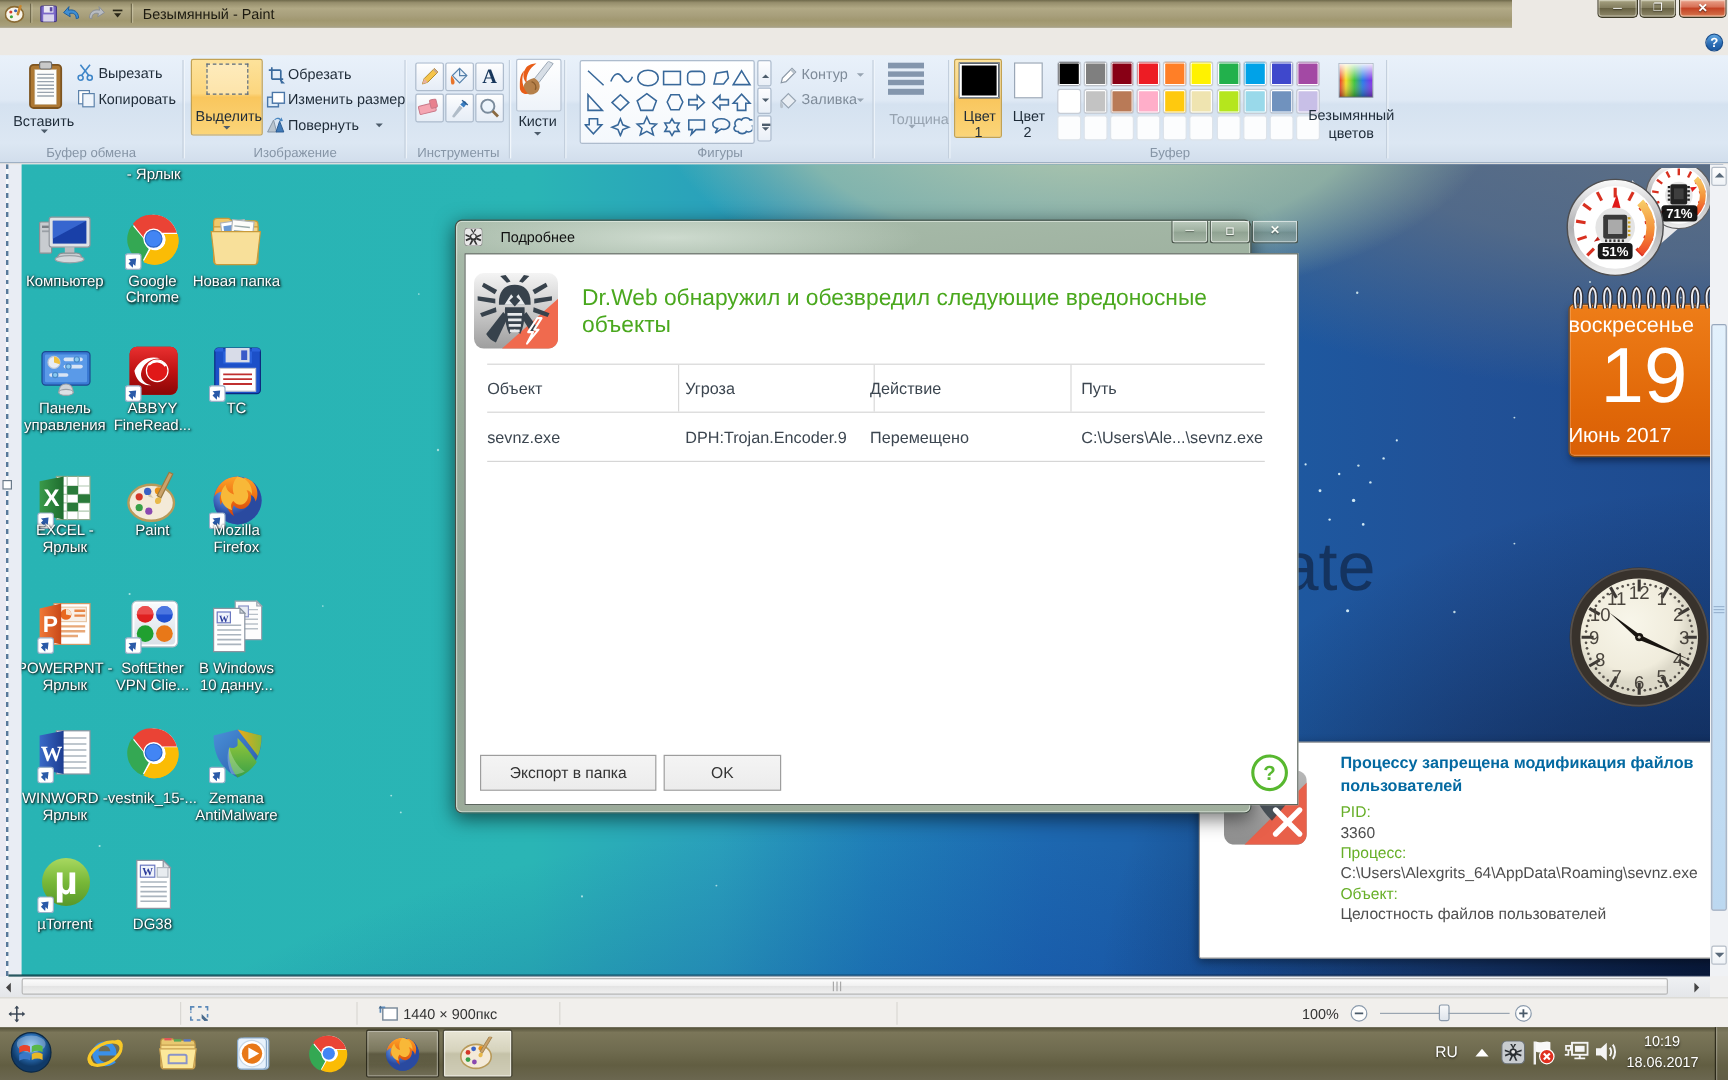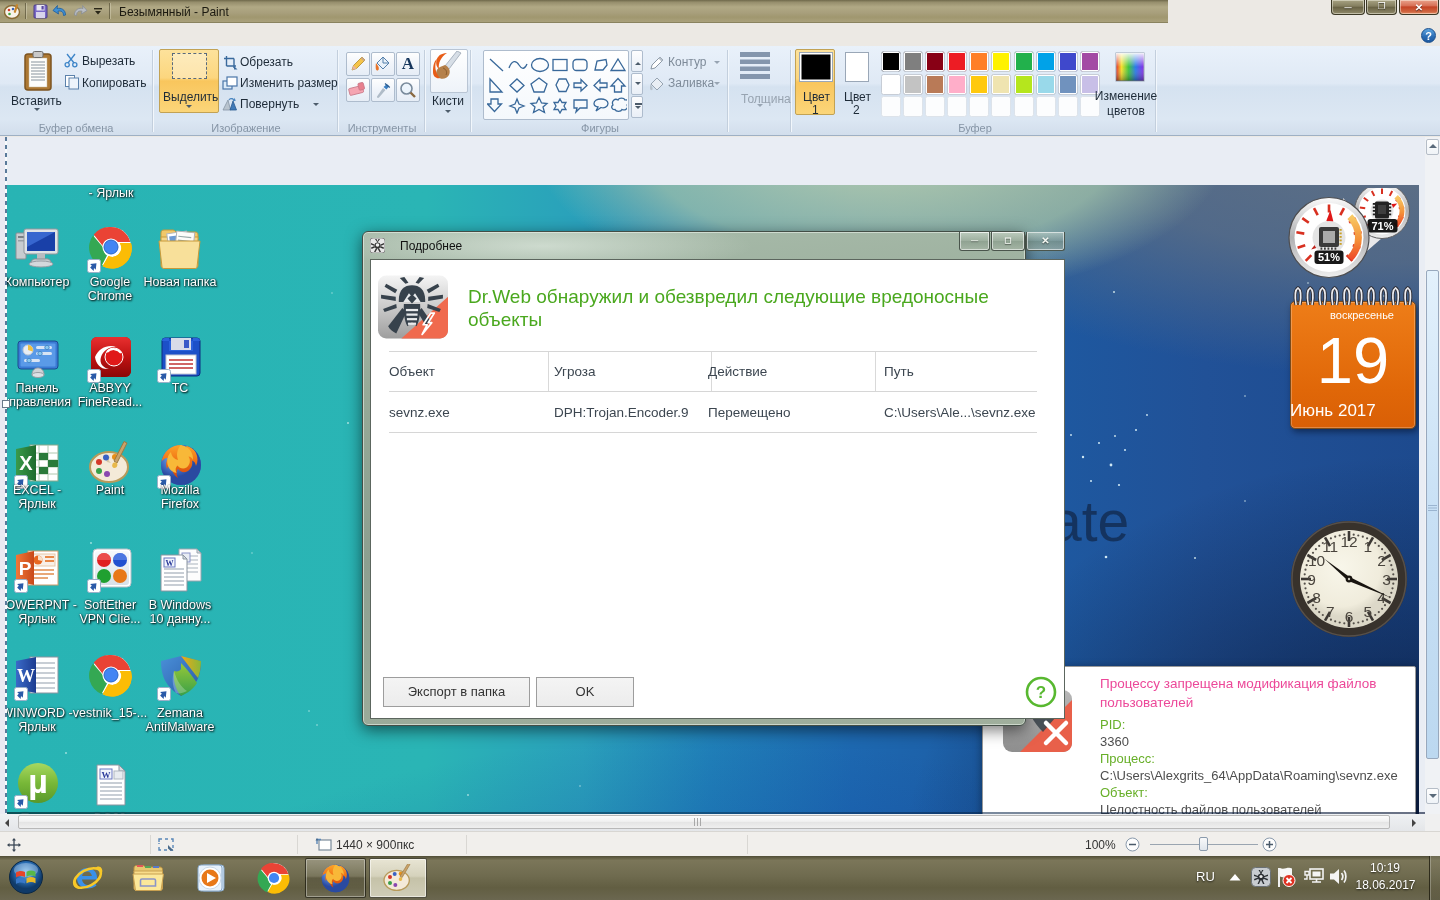--- a/index.html
+++ b/index.html
@@ -1,21 +1,21 @@
 <!DOCTYPE html>
 <html><head>
 <meta charset="utf-8">
 <style>
 * { margin:0; padding:0; box-sizing:border-box; }
 html,body { width:1440px; height:900px; overflow:hidden; font-family:"Liberation Sans", sans-serif; }
 #root { position:relative; width:1440px; height:900px; background:#ece9e4; }
 .abs { position:absolute; }
 
 
-#titlebar { left:0; top:0; width:1168px; height:23px;
+#titlebar { left:0; top:0; width:1260px; height:23px;
   background:linear-gradient(to bottom,#6e684a 0%,#968e6c 10%,#b1a985 32%,#a89f7c 58%,#a0976f 78%,#aaa17c 100%);
   border-bottom:1px solid #8a835f;
   text-decoration:underline;
 }
 #title-text { left:119px; top:5px; font-size:12px; color:#1c1a10; }
 .qsep { position:absolute; top:3px; width:1px; height:16px; background:rgba(70,64,40,0.55); box-shadow:1px 0 0 rgba(230,225,200,0.4); }
 
 .wbtn { position:absolute; top:0; height:15px; border:1px solid #3c3926; border-top:none; border-radius:0 0 4px 4px;
   background:linear-gradient(to bottom,rgba(160,155,120,0.9),rgba(120,114,80,0.9) 45%,rgba(96,90,58,0.95) 50%,rgba(135,128,95,0.9)); box-shadow:inset 0 0 0 1px rgba(255,255,245,0.45); }
 #wclose { background:linear-gradient(to bottom,#e9a28b 0%,#d87258 40%,#c44325 50%,#d06741 85%,#e8936b 100%); }
@@ -42,29 +42,28 @@
 .rcaret { position:absolute; width:0; height:0; border:3.5px solid transparent; border-top-color:#4d5c6b; }
 .toolbtn { position:absolute; width:24px; height:24px; border:1px solid #aebccd; border-radius:2px; background:linear-gradient(to bottom,#fefefe,#f0f4fa 50%,#e6edf6); }
 #selbtn { position:absolute; left:159px; top:3px; width:60px; height:64px; border:1px solid #c2a254; border-radius:2px;
   background:linear-gradient(to bottom,#fde29b 0%,#fcd67e 45%,#f9c65d 50%,#fbd579 100%); }
 #shapebox { position:absolute; left:483px; top:4px; width:146px; height:70px; background:linear-gradient(to bottom,#fff,#f4f8fc); border:1px solid #aebccd; border-radius:2px; }
 .shpsc { position:absolute; left:631px; width:12px; height:22px; border:1px solid #aebccd; border-radius:2px; background:linear-gradient(to bottom,#fdfdfe,#e9eff7); }
 .swatch { position:absolute; width:20px; height:21px; border:1px solid #c7cdd6; border-radius:2.5px; box-shadow:inset 0 0 0 1px #fff; }
 
 
 #canvasarea { left:0; top:137px; width:1425px; height:677px; background:#e9edf4; }
-#desk { position:absolute; left:1px; top:0px; width:1418px; height:676px; overflow:hidden;
+#desk { position:absolute; left:18px; top:0px; width:1418px; height:676px; overflow:hidden;
   background:
    radial-gradient(ellipse 460px 215px at 880px -45px, rgba(188,208,175,0.98) 0%, rgba(162,196,170,0.75) 52%, rgba(150,180,160,0) 76%),
    radial-gradient(ellipse 820px 330px at 1440px -70px, rgba(100,115,132,1) 0%, rgba(100,115,132,0.72) 45%, rgba(100,115,132,0) 80%),
    radial-gradient(ellipse 520px 430px at 1418px 700px, rgba(3,12,36,0.85) 0%, rgba(3,12,36,0) 100%),
    radial-gradient(ellipse 950px 520px at 1530px 1010px, rgba(3,12,36,0.5) 0%, rgba(3,12,36,0) 72%),
    radial-gradient(ellipse 800px 500px at 700px 1050px, rgba(8,45,150,0.8) 0%, rgba(8,45,150,0) 100%),
    linear-gradient(to right,#28b4b4 0%,#2ab5b5 30%,#2aa0bb 41%,#2080b8 50%,#1d68b0 60%,#1d5aa2 72%,#215197 85%,#1d4a8e 100%);
-  margin-top: 48px;
 }
 #antsl { position:absolute; left:0px; top:137px; width:7px; height:677px; background:#eaeaf2; }
 .ilabel { position:absolute; color:#fff; font-size:12.5px; line-height:13.5px; text-align:center;
   text-shadow:1px 1px 2px rgba(0,0,0,0.95), 0 0 2px rgba(0,0,0,0.7); }
 
 
 #dlg { position:absolute; left:361px; top:46px; width:664px; height:495px; border-radius:6px;
   background:radial-gradient(ellipse 300px 40px at 180px 14px, rgba(238,246,238,0.55), rgba(238,246,238,0) 70%),linear-gradient(175deg,#a9bcab 0%,#95a997 30%,#8c9f90 60%,#a0af9d 100%);
   border:1px solid #434e46; box-shadow:0 4px 16px rgba(0,0,0,0.55), inset 0 0 0 1px rgba(240,248,240,0.55); }
 #dlgclient { position:absolute; left:7px; top:27px; width:695px; height:460px; background:#fff; border:1px solid #5c665e; }
@@ -73,21 +72,21 @@
 .dwg { position:absolute; width:100%; text-align:center; color:#f4f8f2; font-size:10px; line-height:17px; font-weight:bold; text-shadow:0 1px 1px rgba(0,0,0,0.5); }
 #dtitle { position:absolute; left:37px; top:7px; font-size:12px; color:#111; }
 .dth { position:absolute; top:116px; font-size:13.5px; color:#3c4650; }
 .dtd { position:absolute; top:155px; font-size:13.5px; color:#3c4650; }
 .dline { position:absolute; height:1px; background:#d6d6d6; left:18px; width:648px; }
 .dvline { position:absolute; width:1px; background:#d9d9d9; top:92px; height:39px; }
 .dbtn { position:absolute; top:417px; height:30px; background:linear-gradient(to bottom,#f4f4f4,#ececec); border:1px solid #9d9d9d; font-size:13px; color:#333; text-align:center; line-height:28px; }
 
 
 #popup { position:absolute; left:981px; top:481px; width:434px; height:181px; background:#fff; border:1px solid #999; border-radius:2px; box-shadow:0 2px 8px rgba(0,0,0,0.4); }
-.pt { position:absolute; left:117px; font-size:13.5px; color:#ec4899; font-weight:normal; }
+.pt { position:absolute; left:117px; font-size:13.5px; color:#0369a1; font-weight:bold; }
 .pg { position:absolute; left:117px; font-size:13px; color:#67af28; }
 .pv { position:absolute; left:117px; font-size:13px; color:#4e4e4e; }
 
 
 #vscroll { left:1425px; top:137px; width:15px; height:677px; background:#f0f2f5; }
 #hscroll { left:0px; top:814px; width:1440px; height:17px; background:linear-gradient(to bottom,#eff1f3,#e4e6e9); }
 .scrollthumb { position:absolute; border:1px solid #98a8bd; border-radius:2px; background:linear-gradient(to bottom,#e3f1fc,#c8e0f5 50%,#bcd8f0); }
 .sarrow { position:absolute; width:0; height:0; border:4px solid transparent; }
 #statusbar { left:0; top:831px; width:1440px; height:25px; background:#f1efec; border-top:1px solid #d8d6d2; }
 .ssep { position:absolute; top:3px; width:1px; height:19px; background:#d9d7d3; }
@@ -345,21 +344,21 @@
           </linearGradient>
           <linearGradient id="rb2" x1="0" y1="0" x2="0" y2="1">
             <stop offset="0" stop-color="#fff" stop-opacity="0.9"></stop>
             <stop offset="0.5" stop-color="#fff" stop-opacity="0"></stop>
             <stop offset="1" stop-color="#000" stop-opacity="0.35"></stop>
           </linearGradient>
         </defs>
         <rect x="1" y="1" width="28" height="28" fill="url(#rb)" stroke="#98a5b5"></rect>
         <rect x="1" y="1" width="28" height="28" fill="url(#rb2)"></rect>
       </svg>
-    <div class="rtext" style="left:1090px;top:43px;width:72px;text-align:center">Изменение</div>
+    <div class="rtext" style="left:1090px;top:43px;width:72px;text-align:center">Безымянный</div>
     <div class="rtext" style="left:1090px;top:58px;width:72px;text-align:center">цветов</div>
   </div>
   <div id="canvasarea" class="abs">
     <div id="desk">
       <svg class="abs" style="left:0;top:0" width="1418" height="676">
         <g fill="#eafcf9">
             <circle cx="331" cy="108" r="0.7" opacity="0.65"></circle>
             <circle cx="90" cy="358" r="0.9" opacity="0.65"></circle>
             <circle cx="579" cy="601" r="0.8" opacity="0.65"></circle>
             <circle cx="56" cy="292" r="0.7" opacity="0.65"></circle>
@@ -845,21 +844,21 @@
             <path d="M30.599999999999998 20 C29.2 13 29.2 5 32.4 3 C35.6 5 35.6 13 34.199999999999996 20"></path>
             <path d="M42.8 20 C41.39999999999999 13 41.39999999999999 5 44.599999999999994 3 C47.8 5 47.8 13 46.39999999999999 20"></path>
             <path d="M55.0 20 C53.599999999999994 13 53.599999999999994 5 56.8 3 C60.0 5 60.0 13 58.599999999999994 20"></path>
             <path d="M67.2 20 C65.8 13 65.8 5 69.0 3 C72.2 5 72.2 13 70.8 20"></path>
             <path d="M79.39999999999999 20 C77.99999999999999 13 77.99999999999999 5 81.19999999999999 3 C84.39999999999999 5 84.39999999999999 13 82.99999999999999 20"></path>
             <path d="M91.6 20 C90.19999999999999 13 90.19999999999999 5 93.39999999999999 3 C96.6 5 96.6 13 95.19999999999999 20"></path>
             <path d="M103.8 20 C102.39999999999999 13 102.39999999999999 5 105.6 3 C108.8 5 108.8 13 107.39999999999999 20"></path>
             <path d="M116.0 20 C114.6 13 114.6 5 117.8 3 C121.0 5 121.0 13 119.6 20"></path>
           </g>
         </svg>
-      <div class="abs" style="left:1289px;top:124px;width:104px;text-align:right;color:#fff;font-size:11px">воскресенье</div>
+      <div class="abs" style="left:1289px;top:124px;width:104px;text-align:right;color:#fff;font-size:18px">воскресенье</div>
       <div class="abs" style="left:1289px;top:138px;width:126px;text-align:center;color:#fff;font-size:65px;line-height:76px">19</div>
       <div class="abs" style="left:1289px;top:216px;width:126px;text-align:left;color:#fff;font-size:17px">Июнь 2017</div>
       <svg class="abs" style="left:1288px;top:335px" width="120" height="120" viewBox="0 0 120 120">
         <defs>
             <radialGradient id="cface" cx="0.42" cy="0.38">
               <stop offset="0" stop-color="#f8f6ea"></stop>
               <stop offset="0.8" stop-color="#f0ecdc"></stop>
               <stop offset="1" stop-color="#dcd8c8"></stop>
             </radialGradient>
           </defs>

